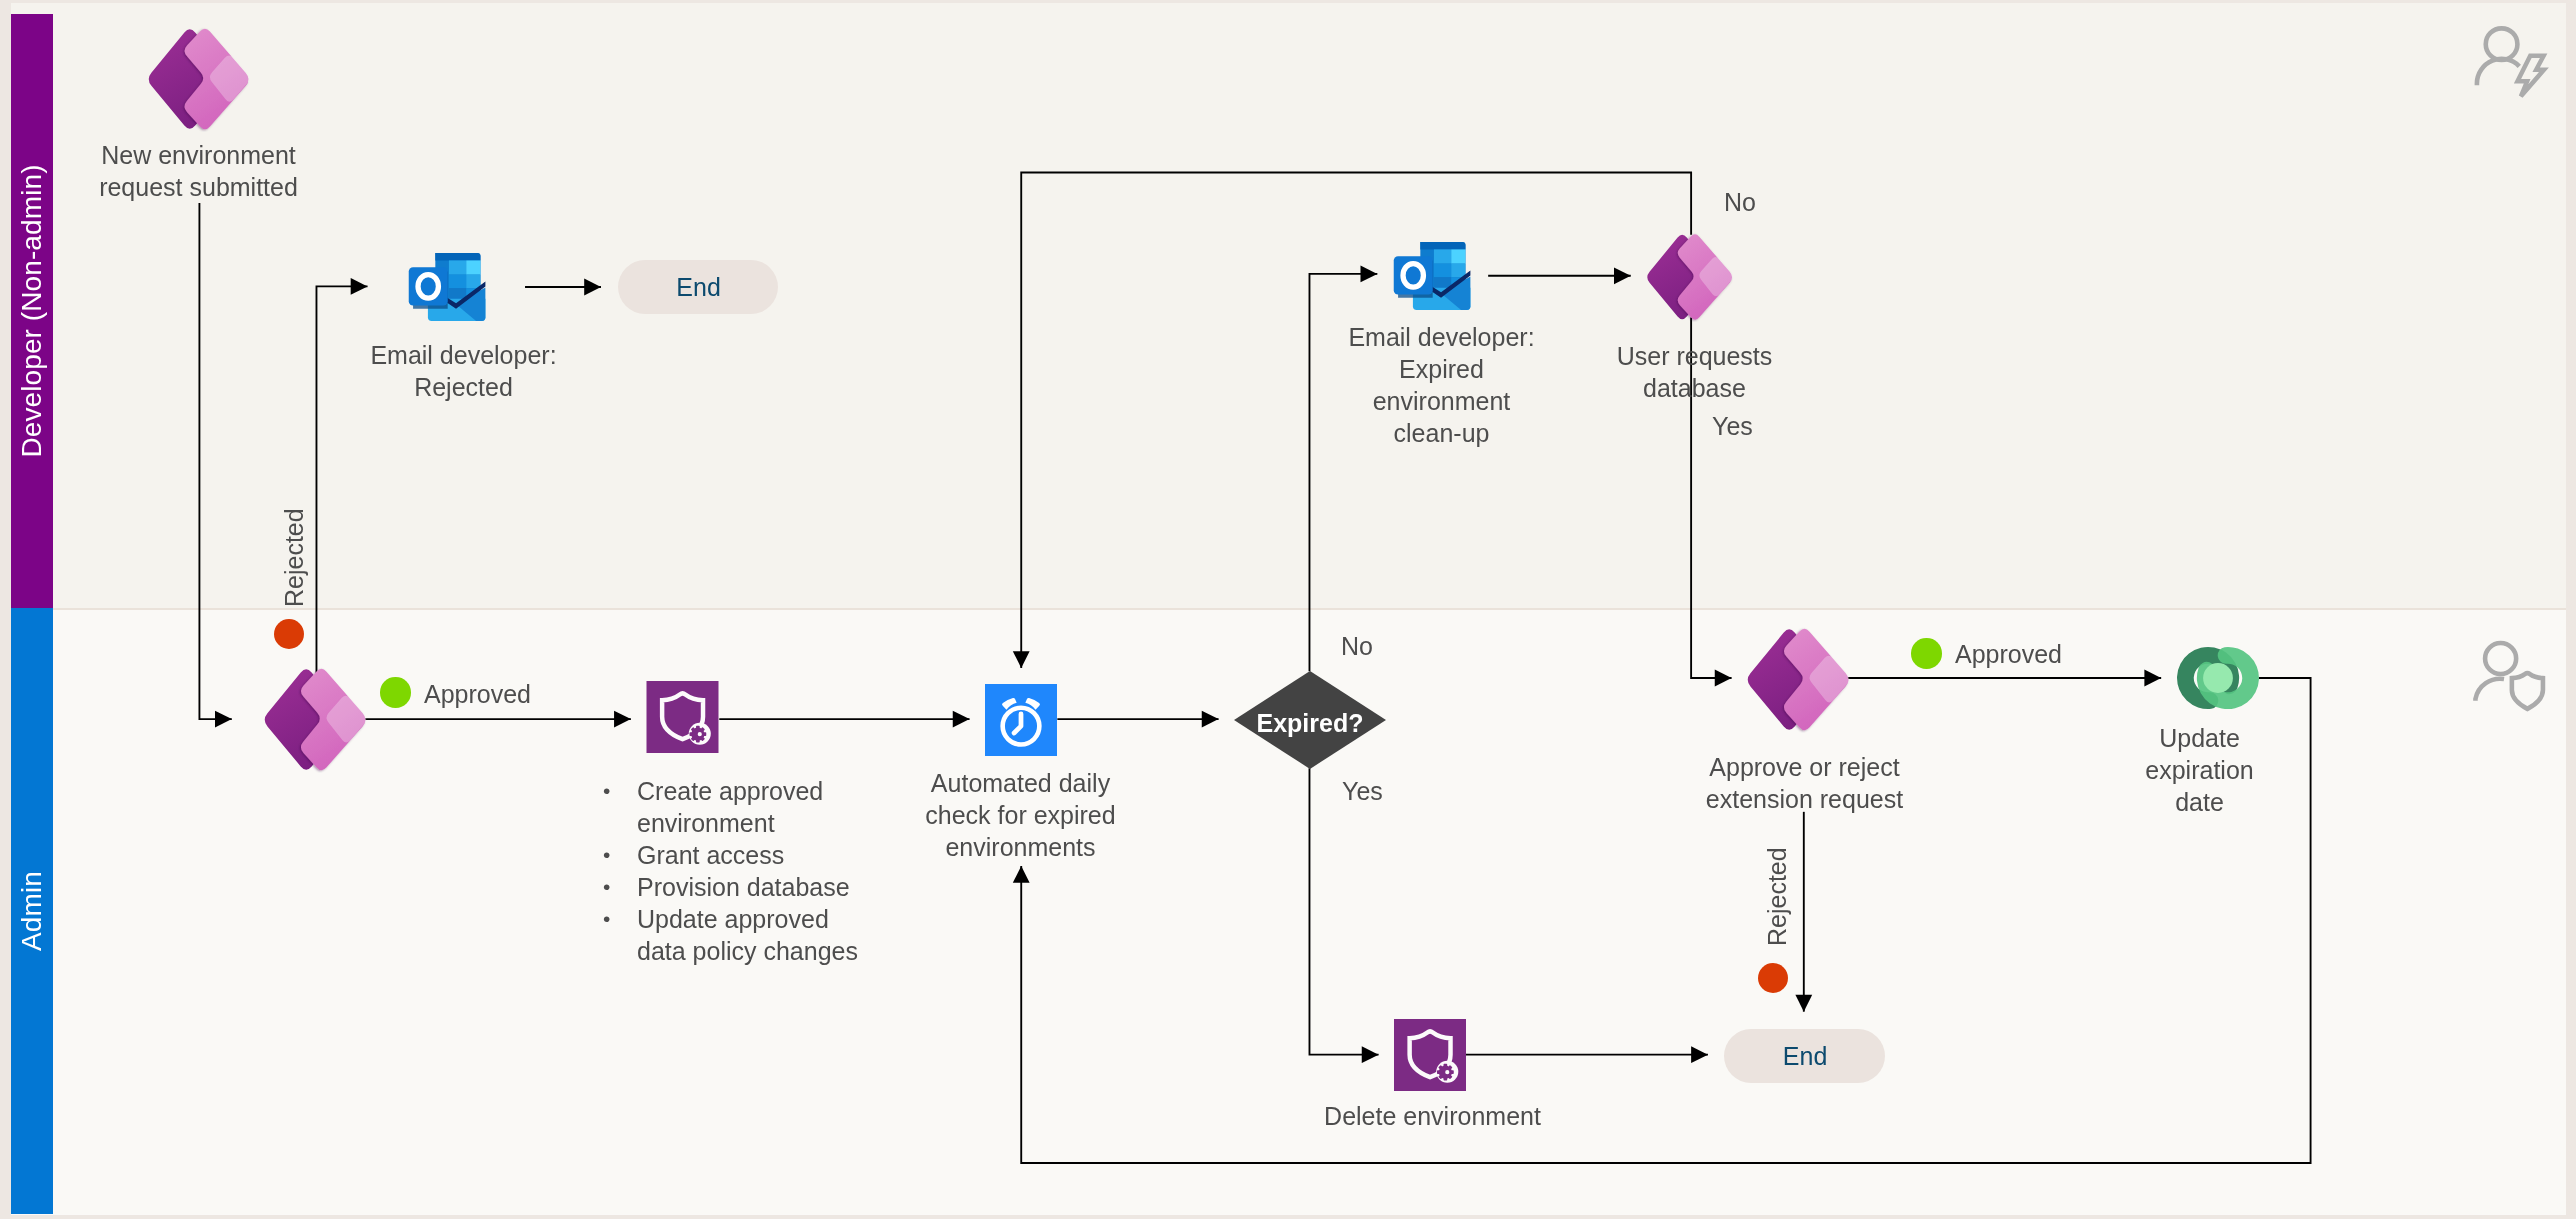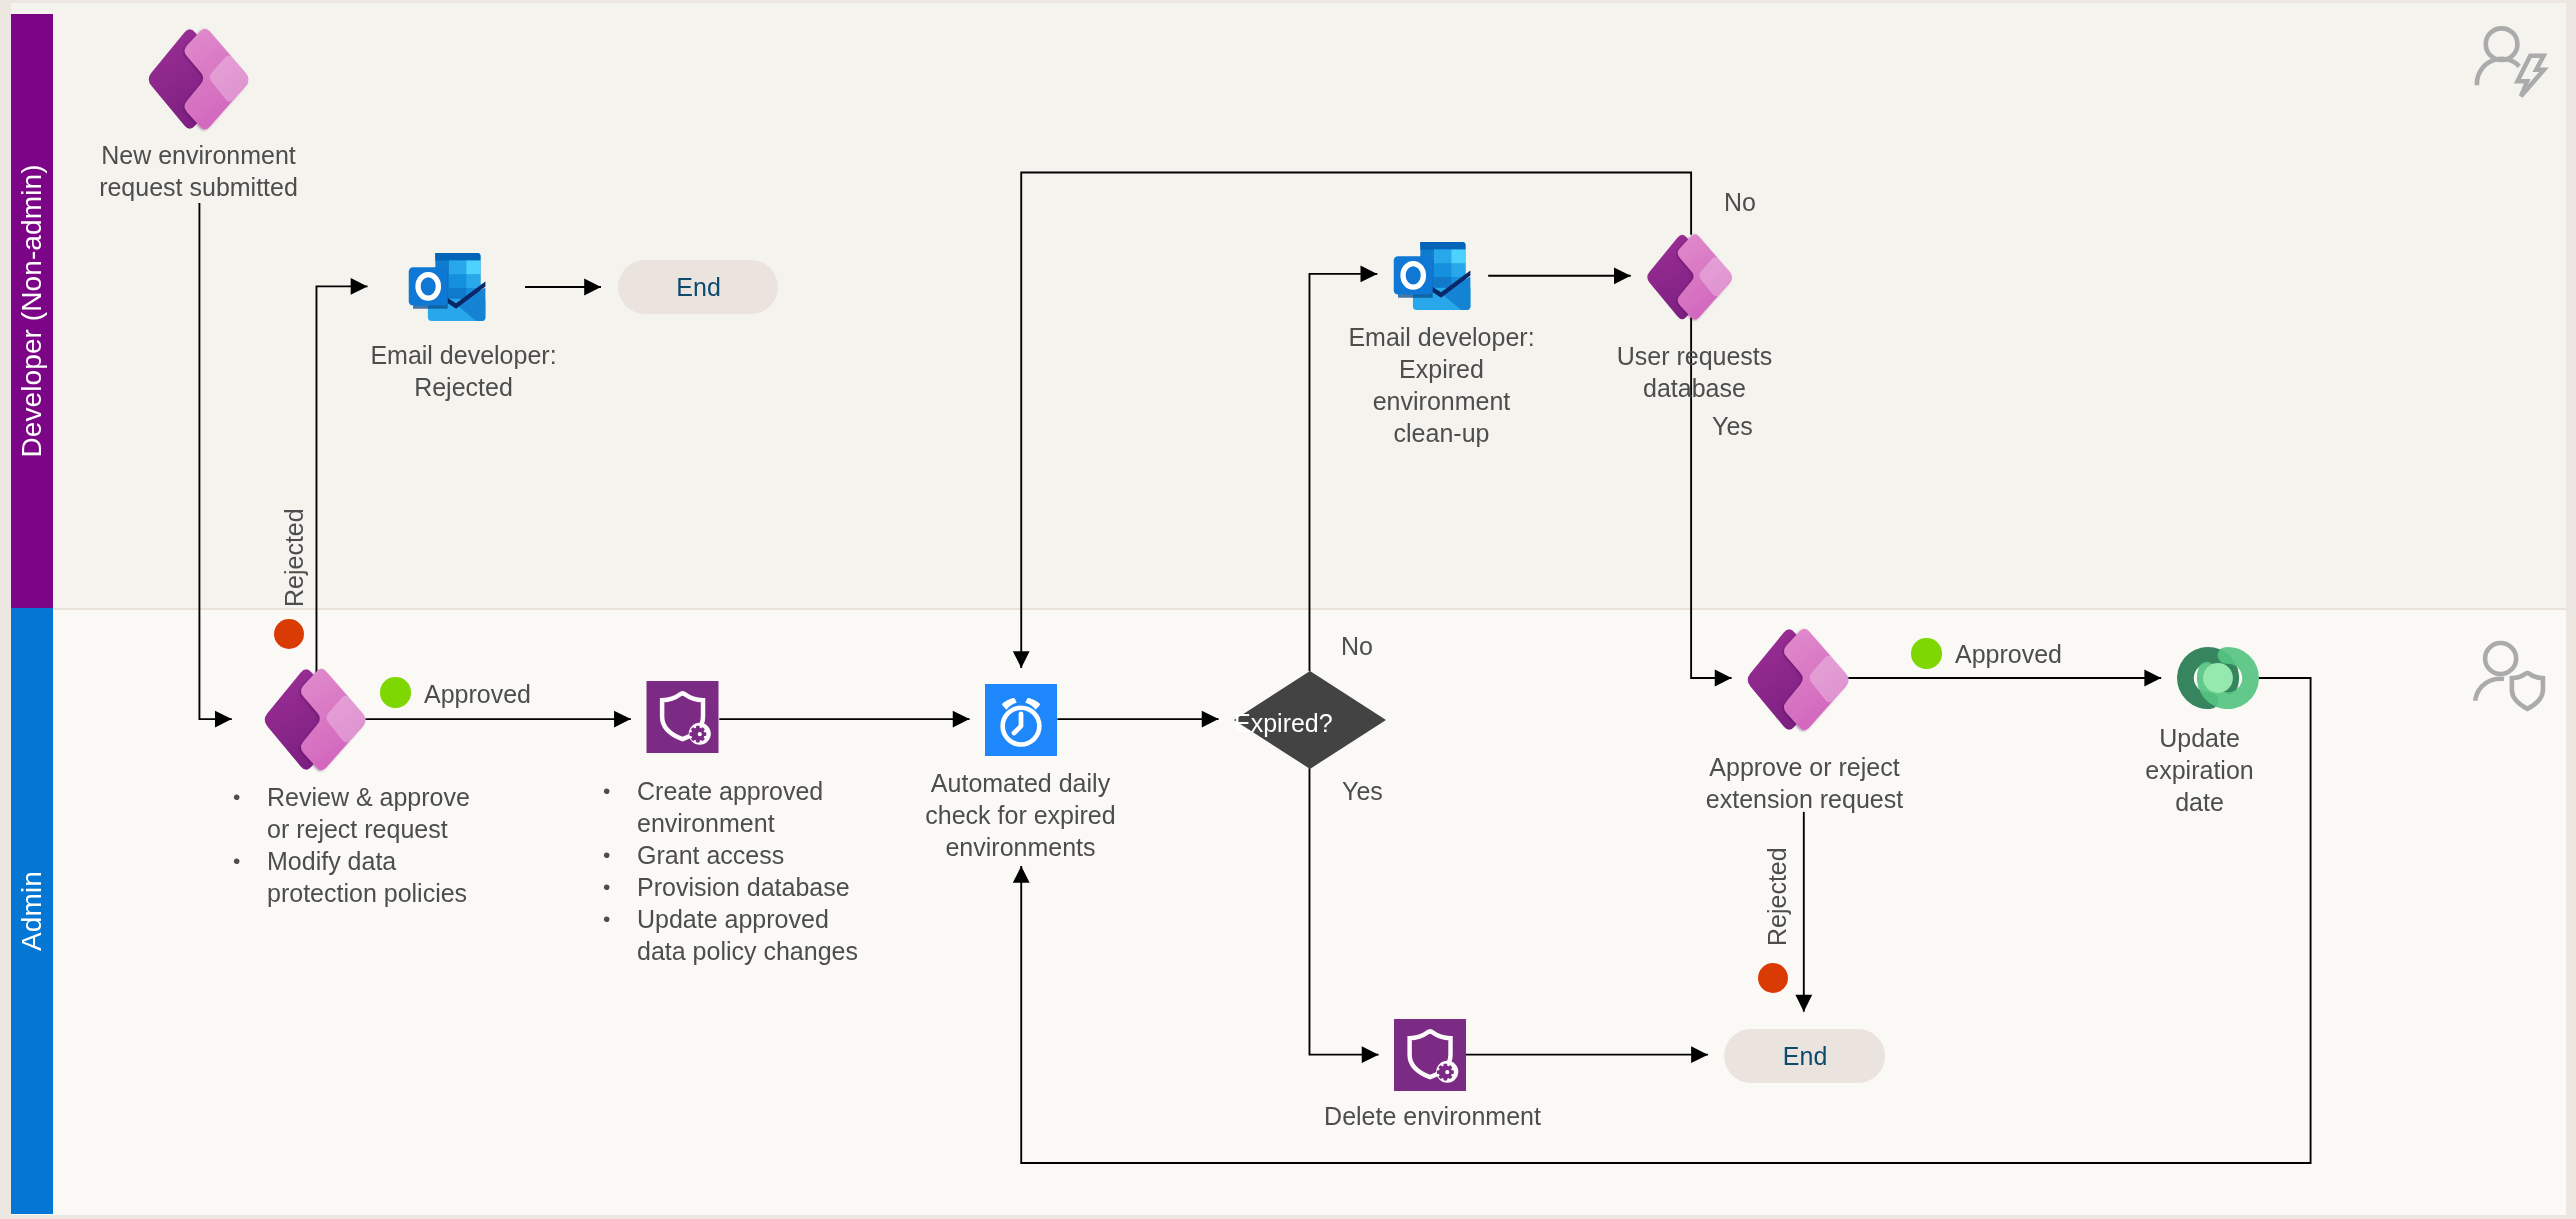--- a/index.html
+++ b/index.html
@@ -25,22 +25,22 @@
         transform-origin:0 0;}
   .ico{position:absolute;}
   .pill{position:absolute;background:#EBE3DE;border-radius:622px;
         display:flex;align-items:center;justify-content:center;
         color:#0c4a6e;font-size:25px;padding-left:1.2px;padding-top:1.9px;box-sizing:border-box;}
   .dot{position:absolute;border-radius:50%;}
   .bullets{position:absolute;color:#4D4D4D;font-size:25px;line-height:32px;}
   .bullets ul{margin:0;padding:0;list-style:none;}
   .bullets li{position:relative;padding-left:34px;}
   .bullets li::before{content:"\2022";position:absolute;left:0;top:0;font-size:21px;line-height:32px;}
-  .diamond{position:absolute;display:flex;align-items:center;
-           color:#FFFFFF;font-size:25px;padding-top:6.2px;box-sizing:border-box;}
+  .diamond{position:absolute;display:flex;align-items:center;justify-content:center;
+           color:#FFFFFF;font-size:25px;padding-top:6.2px;box-sizing:border-box;font-weight:bold;}
 </style>
 </head>
 <body>
 
 <div id="stage">
   <div class="page"></div>
   <div class="canvas"></div>
 
   <div class="lane-bg" style="left:10.6px;top:3.1px;width:2555px;height:605px;background:#F5F3EE;"></div>
   <div class="lane-bg" style="left:10.6px;top:608px;width:2555px;height:2.5px;background:#EAE2DA;"></div>
@@ -254,26 +254,20 @@
       <span>End</span>
     </div>
   <div class="lbl" style="left:-175px;top:139px;width:747px;"><span>New environment</span><br><span>request submitted</span></div>
   <div class="lbl" style="left:90px;top:339px;width:747px;"><span>Email developer:</span><br><span>Rejected</span></div>
   <div class="lbl" style="left:1068px;top:321px;width:747px;"><span>Email developer:</span><br><span>Expired</span><br><span>environment</span><br><span>clean-up</span></div>
   <div class="lbl" style="left:1321px;top:326px;width:747px;margin-top:14px;"><span>User requests</span><br><span>database</span></div>
   <div class="lbl" style="left:647px;top:767px;width:747px;"><span>Automated daily</span><br><span>check for expired</span><br><span>environments</span></div>
   <div class="lbl" style="left:1431px;top:751px;width:747px;"><span>Approve or reject</span><br><span>extension request</span></div>
   <div class="lbl" style="left:1826px;top:722px;width:747px;"><span>Update</span><br><span>expiration</span><br><span>date</span></div>
   <div class="lbl" style="left:1059px;top:1100px;width:747px;"><span>Delete environment</span></div>
-  <div class="bullets" style="left:233px;top:781px;width:324px;">
-   <ul>
-    <li><span>Review &amp; approve</span><br><span>or reject request</span></li>
-    <li><span>Modify data</span><br><span>protection policies</span></li>
-   </ul>
-  </div>
   <div class="bullets" style="left:603px;top:775px;width:386px;">
    <ul>
     <li><span>Create approved</span><br><span>environment</span></li>
     <li><span>Grant access</span></li>
     <li><span>Provision database</span></li>
     <li><span>Update approved</span><br><span>data policy changes</span></li>
    </ul>
   </div>
   <div class="vlbl" style="left:278px;top:607px;transform:rotate(-90deg);"><span>Rejected</span></div>
   <div class="dot" style="left:274px;top:619px;width:30px;height:30px;background:#DA3B05;"></div>

